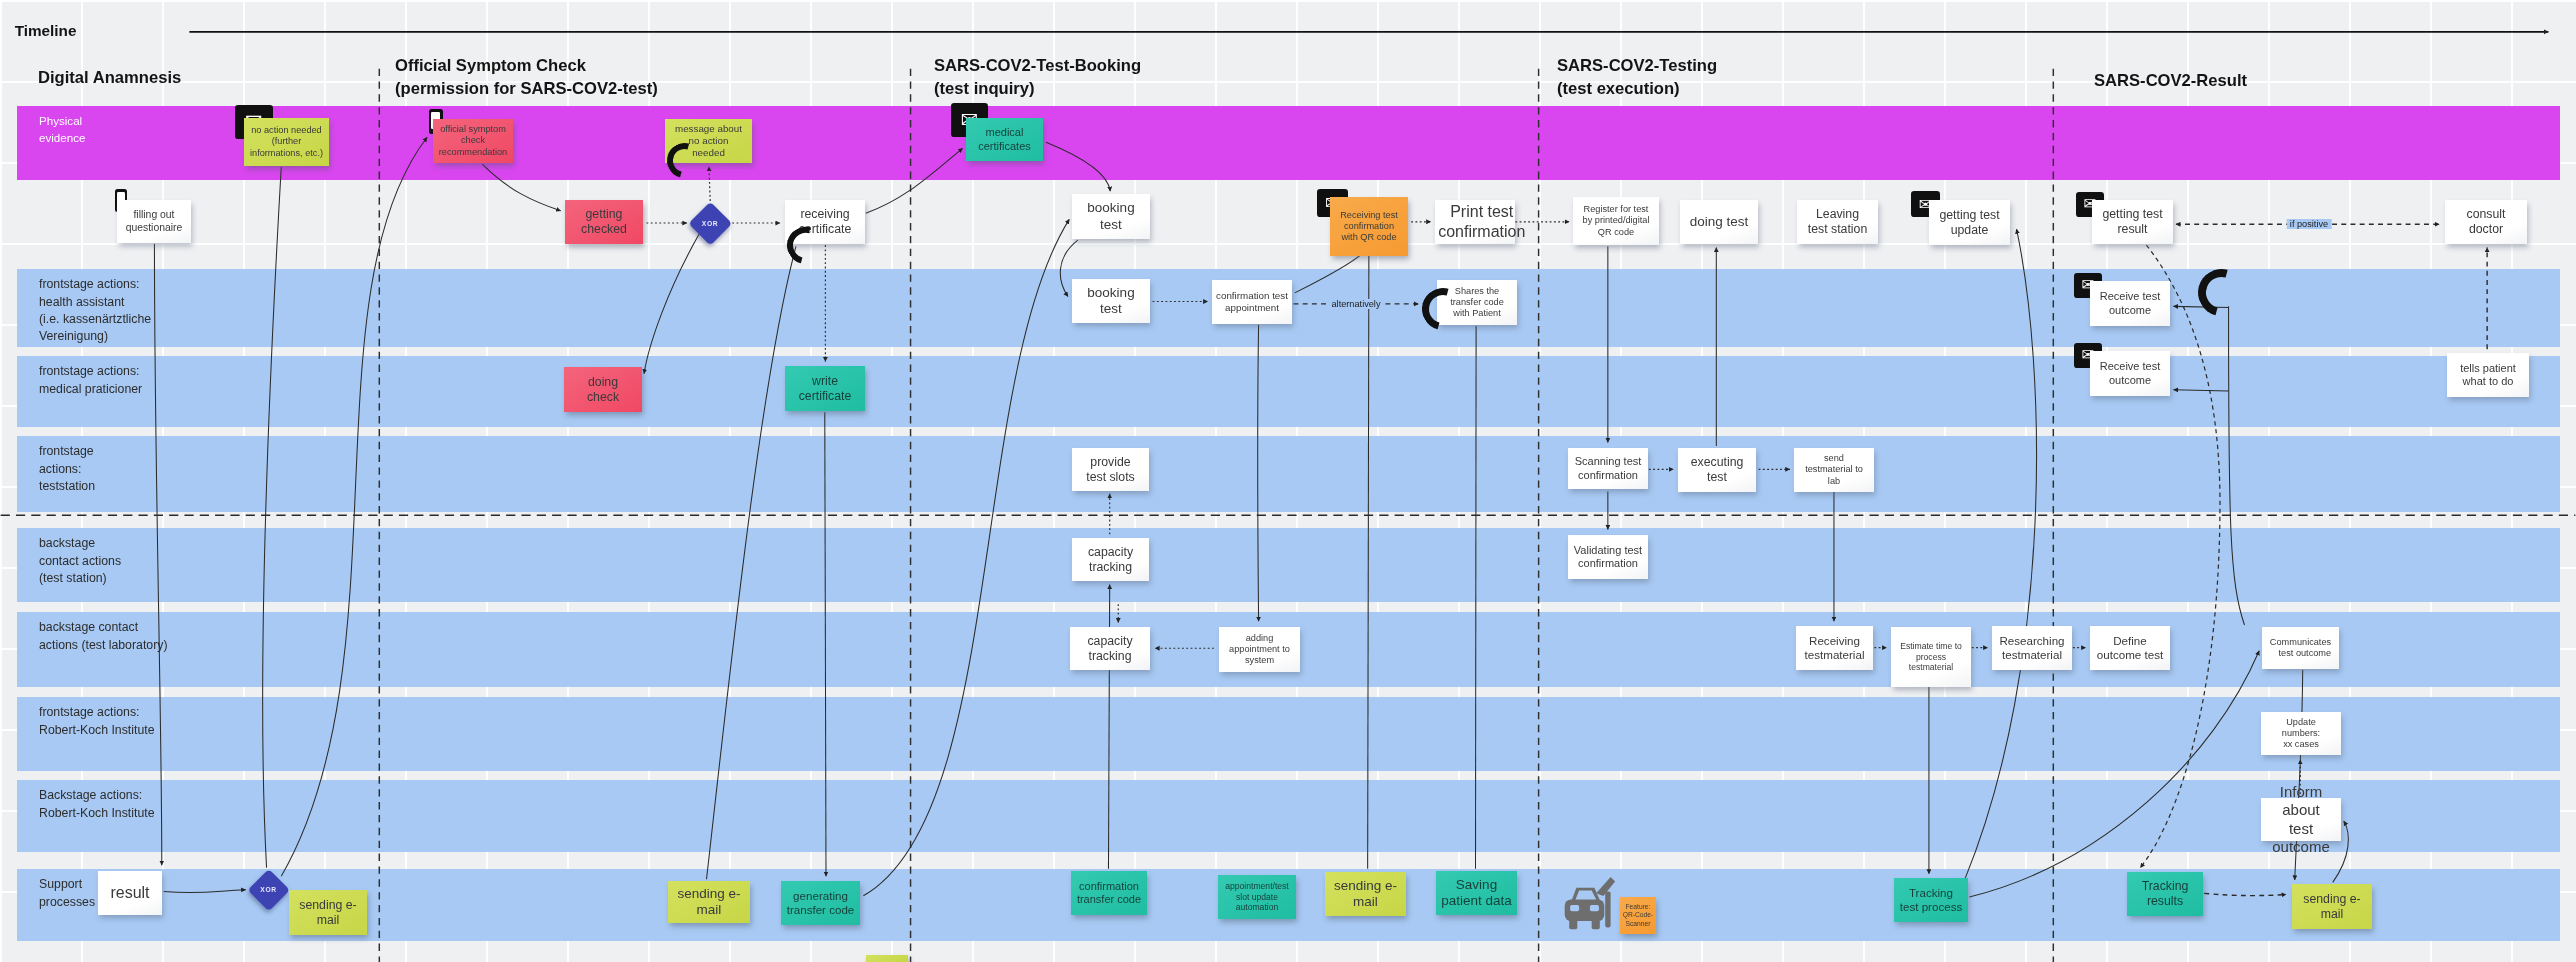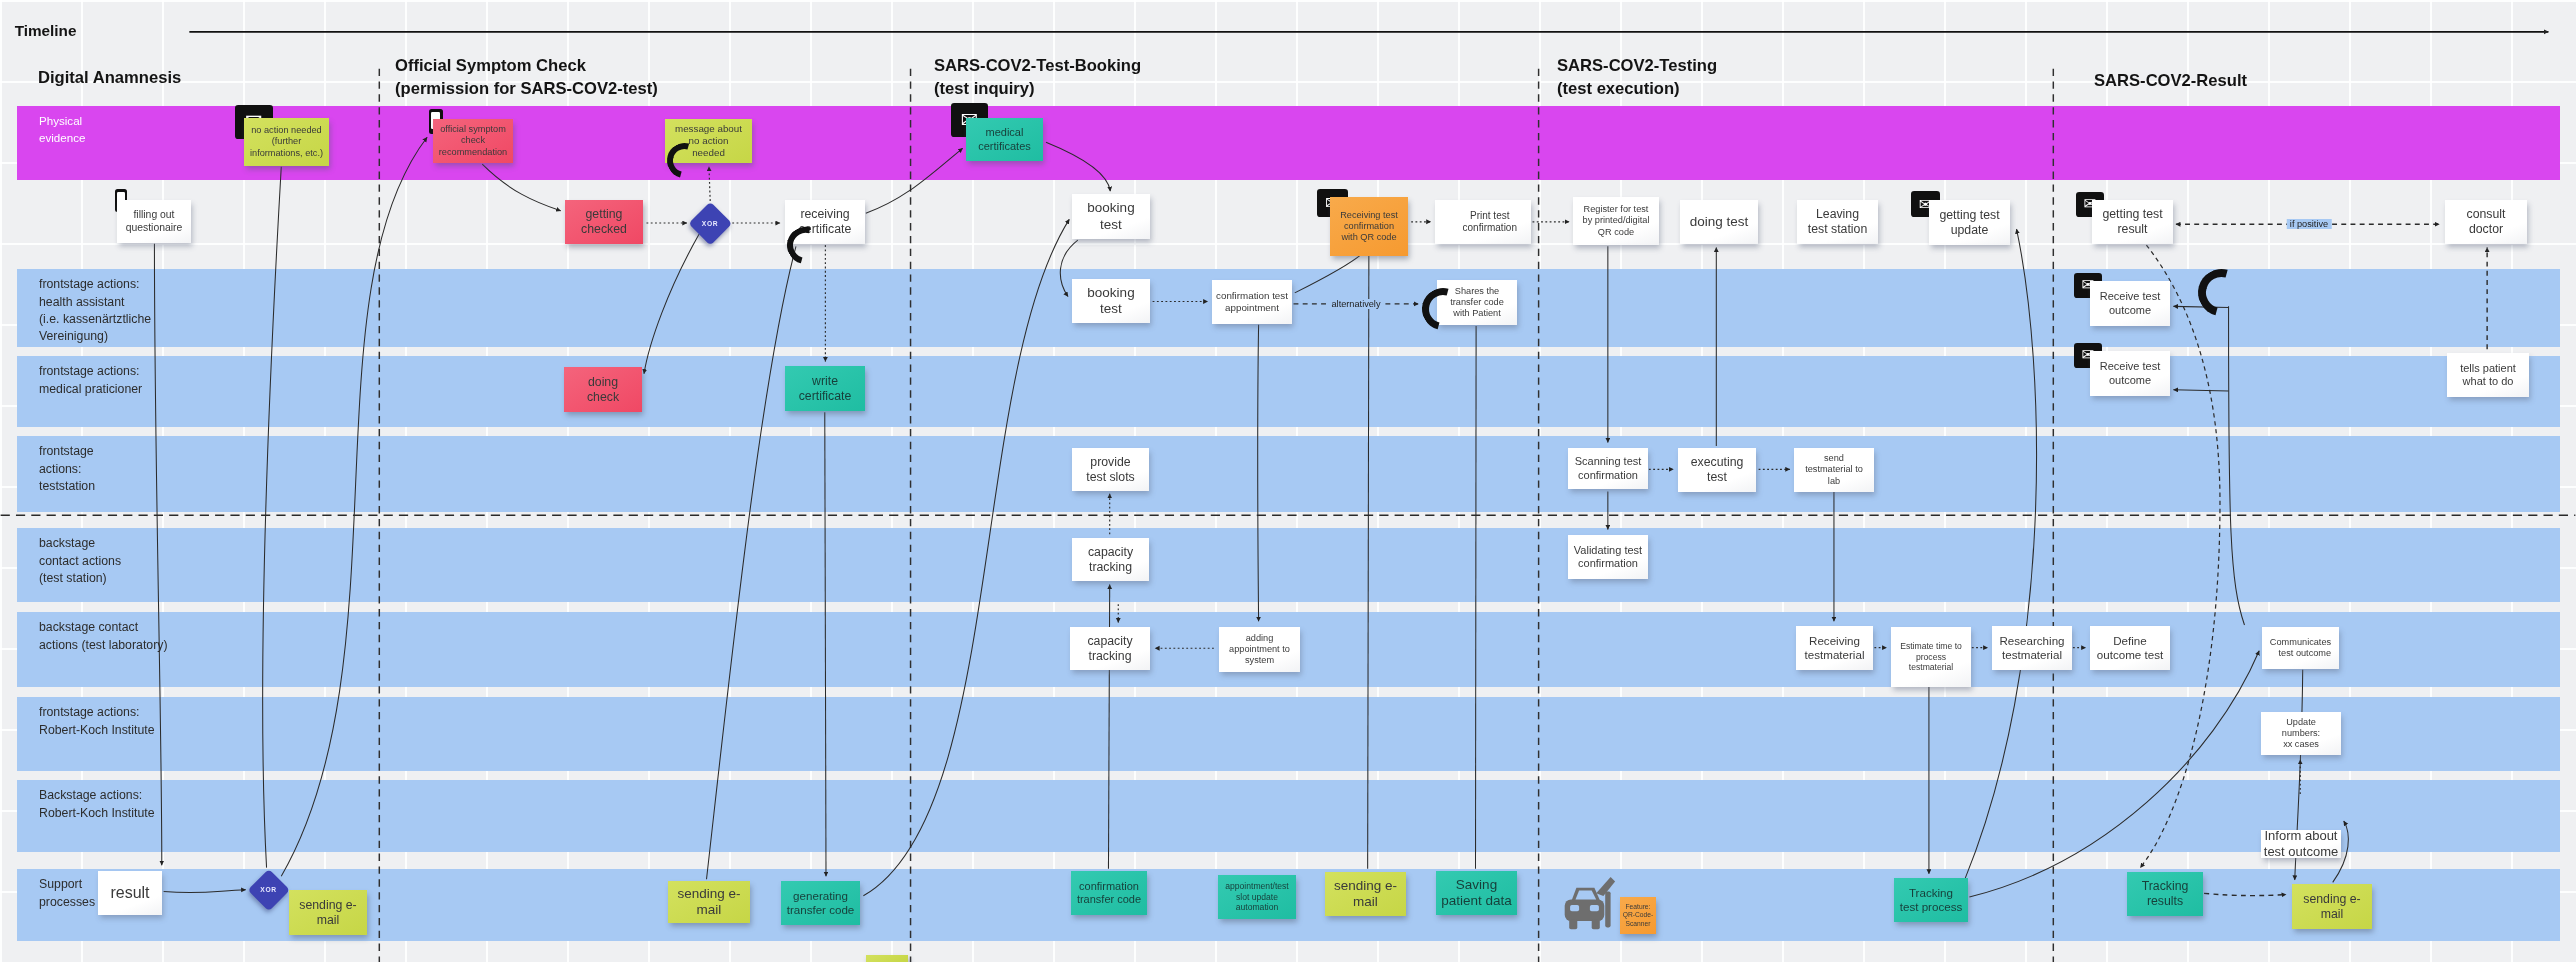--- a/index.html
+++ b/index.html
@@ -201,21 +201,21 @@
       <div class="dshape"></div>
       <div class="dtext">XOR</div>
     </div>
     <div class="node card" style="white-space: pre-line; font-size: 12.3px; position: absolute; left: 785px; top: 200px; width: 80px; height: 44px;">receiving
 certificate</div>
     <div class="node card" style="white-space: pre-line; font-size: 13.5px; position: absolute; left: 1072px; top: 194px; width: 78px; height: 45px;">booking
 test</div>
     <div class="node sticky sticky-orange" style="white-space: pre-line; font-size: 9.2px; position: absolute; left: 1330px; top: 197px; width: 78px; height: 59px;">Receiving test
 confirmation
 with QR code</div>
-    <div class="node card" style="white-space: pre-line; font-size: 10px; position: absolute; left: 1435px; top: 200px; width: 96px; height: 44px; padding-left: 16px;">Print test
+    <div class="node card" style="white-space: pre-line; font-size: 16px; position: absolute; left: 1435px; top: 200px; width: 80px; height: 44px; padding-left: 16px;">Print test
 confirmation</div>
     <div class="node card" style="white-space: pre-line; font-size: 9.2px; position: absolute; left: 1573px; top: 197px; width: 86px; height: 48px;">Register for test
 by printed/digital
 QR code</div>
     <div class="node card" style="white-space: pre-line; font-size: 13.5px; position: absolute; left: 1680px; top: 200px; width: 78px; height: 44px;">doing test</div>
     <div class="node card" style="white-space: pre-line; font-size: 12.3px; position: absolute; left: 1797px; top: 200px; width: 81px; height: 44px;">Leaving
 test station</div>
     <div class="node card" style="white-space: pre-line; font-size: 12.3px; position: absolute; left: 1929px; top: 200px; width: 81px; height: 45px;">getting test
 update</div>
     <div class="node card" style="white-space: pre-line; font-size: 12.3px; position: absolute; left: 2092px; top: 200px; width: 81px; height: 44px;">getting test
@@ -264,21 +264,21 @@
 testmaterial</div>
     <div class="node card" style="white-space: pre-line; font-size: 11.6px; position: absolute; left: 1992px; top: 626px; width: 80px; height: 44px;">Researching
 testmaterial</div>
     <div class="node card" style="white-space: pre-line; font-size: 11.6px; position: absolute; left: 2090px; top: 626px; width: 80px; height: 44px;">Define
 outcome test</div>
     <div class="node card" style="white-space: pre-line; font-size: 9.2px; position: absolute; left: 2262px; top: 627px; width: 77px; height: 42px; text-align: right;">Communicates
 test outcome</div>
     <div class="node card" style="white-space: pre-line; font-size: 9.2px; position: absolute; left: 2261px; top: 712px; width: 80px; height: 43px;">Update
 numbers:
 xx cases</div>
-    <div class="node card" style="white-space: pre-line; font-size: 13px; position: absolute; left: 2261px; top: 830px; width: 80px; height: 28px;">Inform about
+    <div class="node card" style="white-space: pre-line; font-size: 15px; position: absolute; left: 2261px; top: 798px; width: 80px; height: 43px;">Inform about
 test outcome</div>
     <div class="node card" style="white-space: pre-line; font-size: 16px; position: absolute; left: 98px; top: 871px; width: 64px; height: 44px;">result</div>
     <div class="diamond" style="position: absolute; left: 250px; top: 871px; width: 37px; height: 37px;">
       <div class="dshape"></div>
       <div class="dtext">XOR</div>
     </div>
     <div class="node sticky sticky-yellow" style="white-space: pre-line; font-size: 12.3px; position: absolute; left: 289px; top: 890px; width: 78px; height: 45px;">sending e-
 mail</div>
     <div class="node sticky sticky-yellow" style="white-space: pre-line; font-size: 13.5px; position: absolute; left: 668px; top: 881px; width: 82px; height: 42px;">sending e-
 mail</div>

